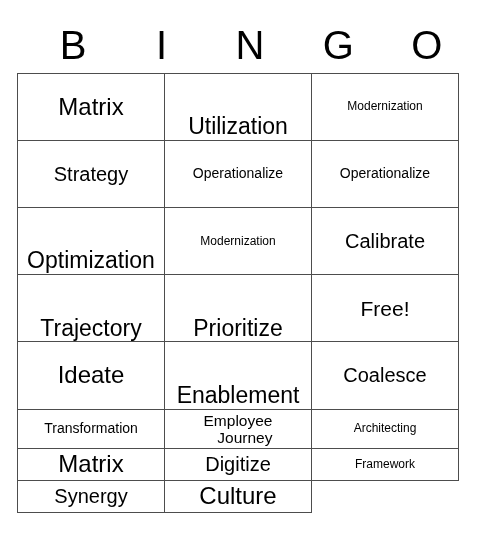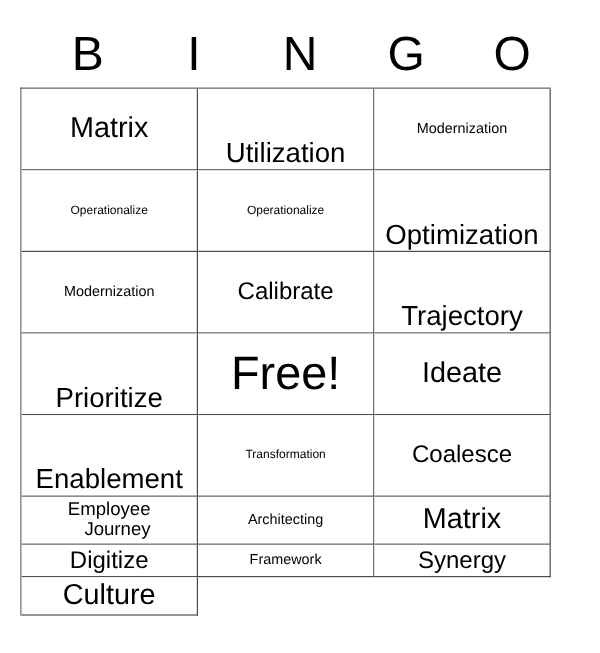--- a/index.html
+++ b/index.html
@@ -73,27 +73,27 @@
   }
   .cell-text {
     display: block;
     line-height: 1.12;
     color: #000000;
     font-weight: 400;
     white-space: pre-line;
   }
 
   
-  .size-xxl .cell-text { font-size: 39px; }
+  .size-xxl .cell-text { font-size: 21px; }
   .size-xl  .cell-text { font-size: 24px; }
   .size-lg  .cell-text { font-size: 20px; }
   .size-md  .cell-text { font-size: 23px; margin-top: 40px; }
   .size-sm  .cell-text { font-size: 15.5px; text-align: right; }
   .size-xs  .cell-text { font-size: 12px; }
-  .size-xxs .cell-text { font-size: 10px; }
+  .size-xxs .cell-text { font-size: 14px; }
 </style>
 </head>
 <body>
 
 <div id="bingo-card">
 
   <div id="bingo-header">
     <div class="header-letter">B</div>
     <div class="header-letter">I</div>
     <div class="header-letter">N</div>
@@ -104,20 +104,23 @@
   <div id="bingo-grid">
 
     <div class="bingo-cell size-xl">
         <span class="cell-text">Matrix</span>
       </div>
     <div class="bingo-cell size-md">
         <span class="cell-text">Utilization</span>
       </div>
     <div class="bingo-cell size-xs">
         <span class="cell-text">Modernization</span>
+      </div>
+    <div class="bingo-cell size-lg">
+        <span class="cell-text">Strategy</span>
       </div>
     <div class="bingo-cell size-xxs">
         <span class="cell-text">Operationalize</span>
       </div>
 
     <div class="bingo-cell size-xxs">
         <span class="cell-text">Operationalize</span>
       </div>
     <div class="bingo-cell size-md">
         <span class="cell-text">Optimization</span>
@@ -138,25 +141,25 @@
     <div class="bingo-cell size-xxl">
         <span class="cell-text">Free!</span>
       </div>
     <div class="bingo-cell size-xl">
         <span class="cell-text">Ideate</span>
       </div>
 
     <div class="bingo-cell size-md">
         <span class="cell-text">Enablement</span>
       </div>
+    <div class="bingo-cell size-lg">
+        <span class="cell-text">Coalesce</span>
+      </div>
     <div class="bingo-cell size-xxs">
         <span class="cell-text">Transformation</span>
-      </div>
-    <div class="bingo-cell size-lg">
-        <span class="cell-text">Coalesce</span>
       </div>
     <div class="bingo-cell size-sm">
         <span class="cell-text">Employee
 Journey</span>
       </div>
     <div class="bingo-cell size-xs">
         <span class="cell-text">Architecting</span>
       </div>
 
     <div class="bingo-cell size-xl">

